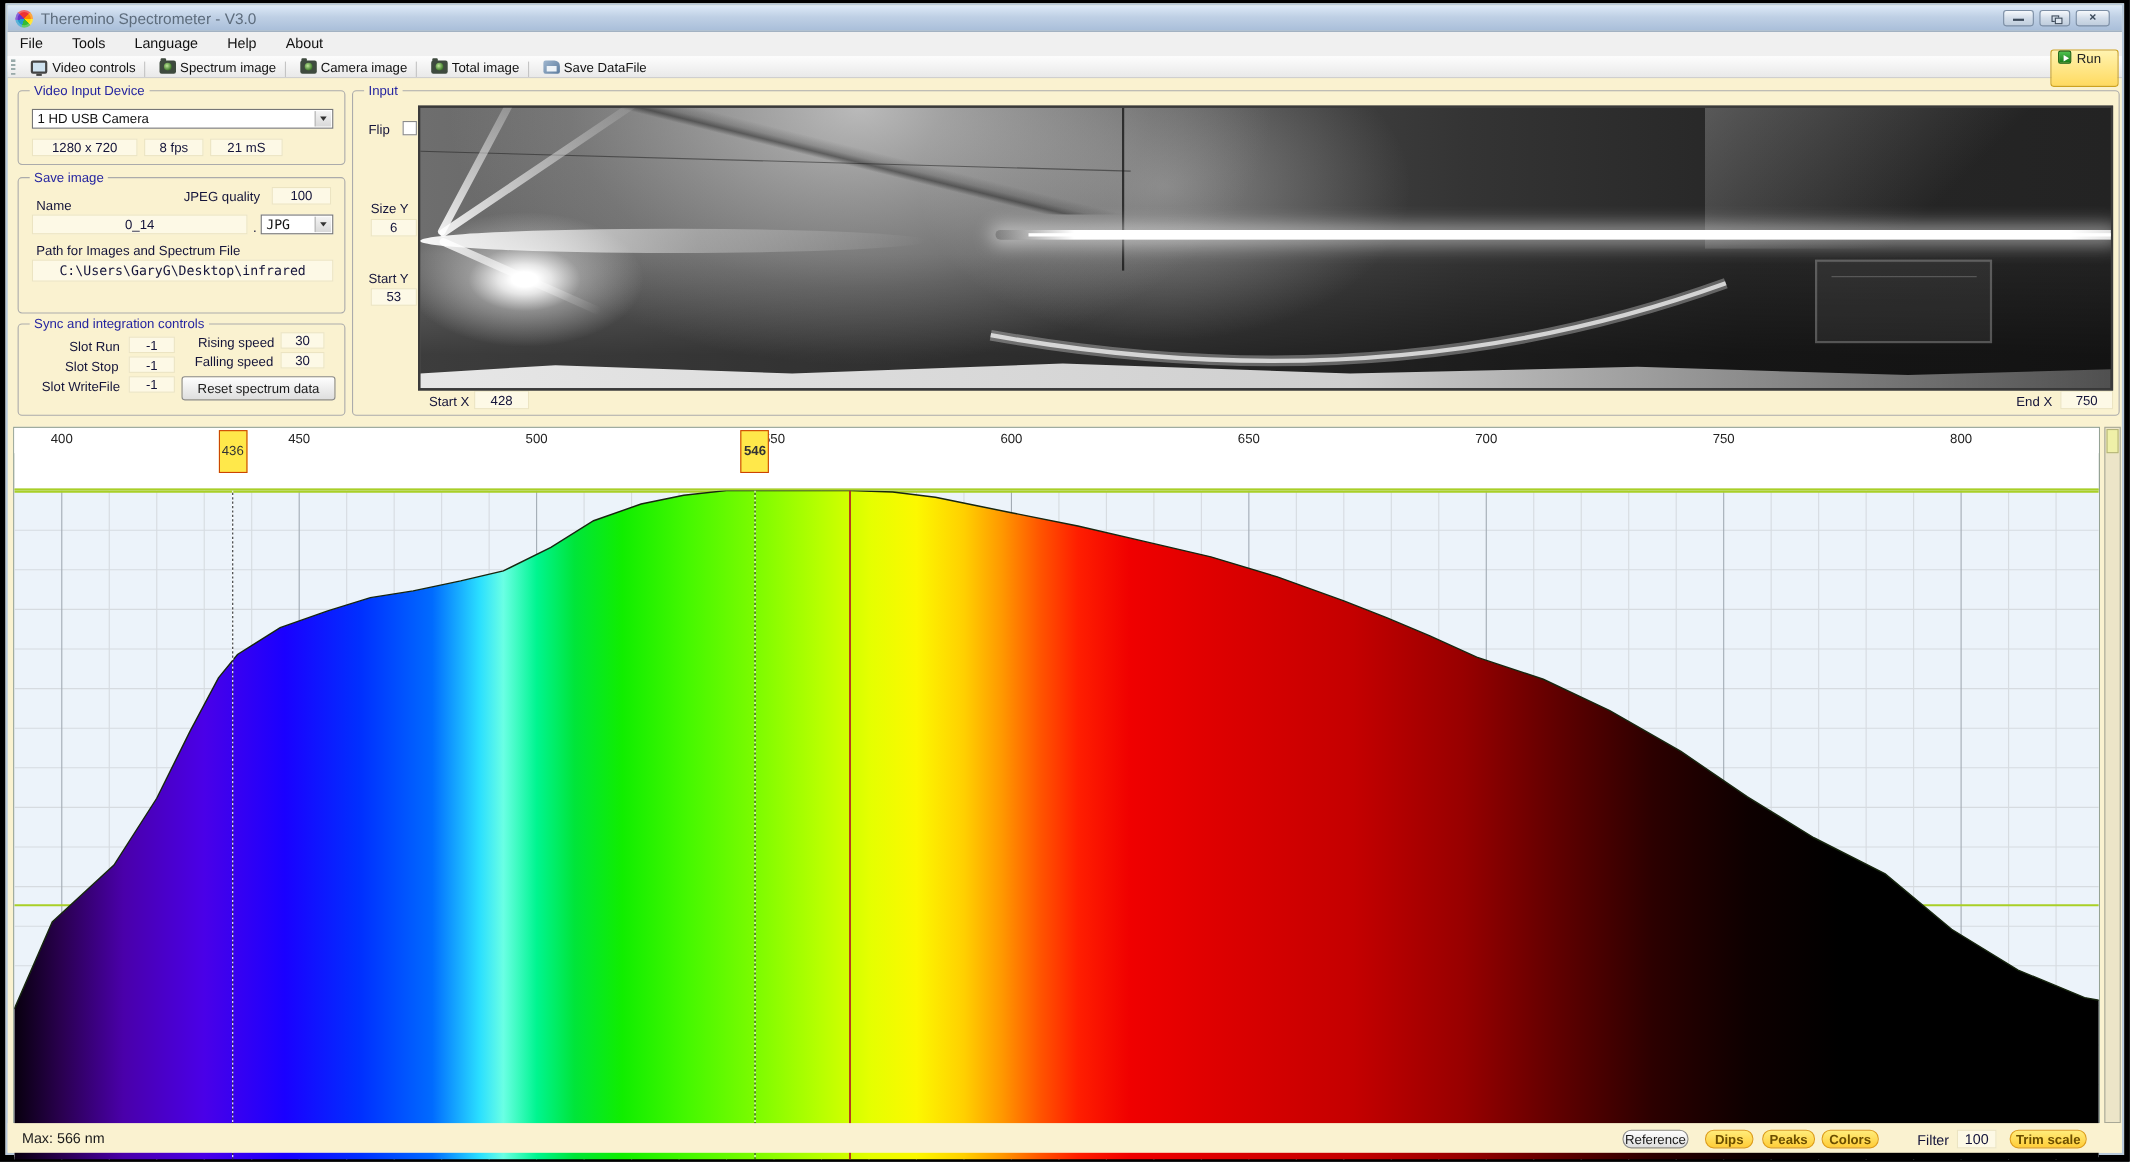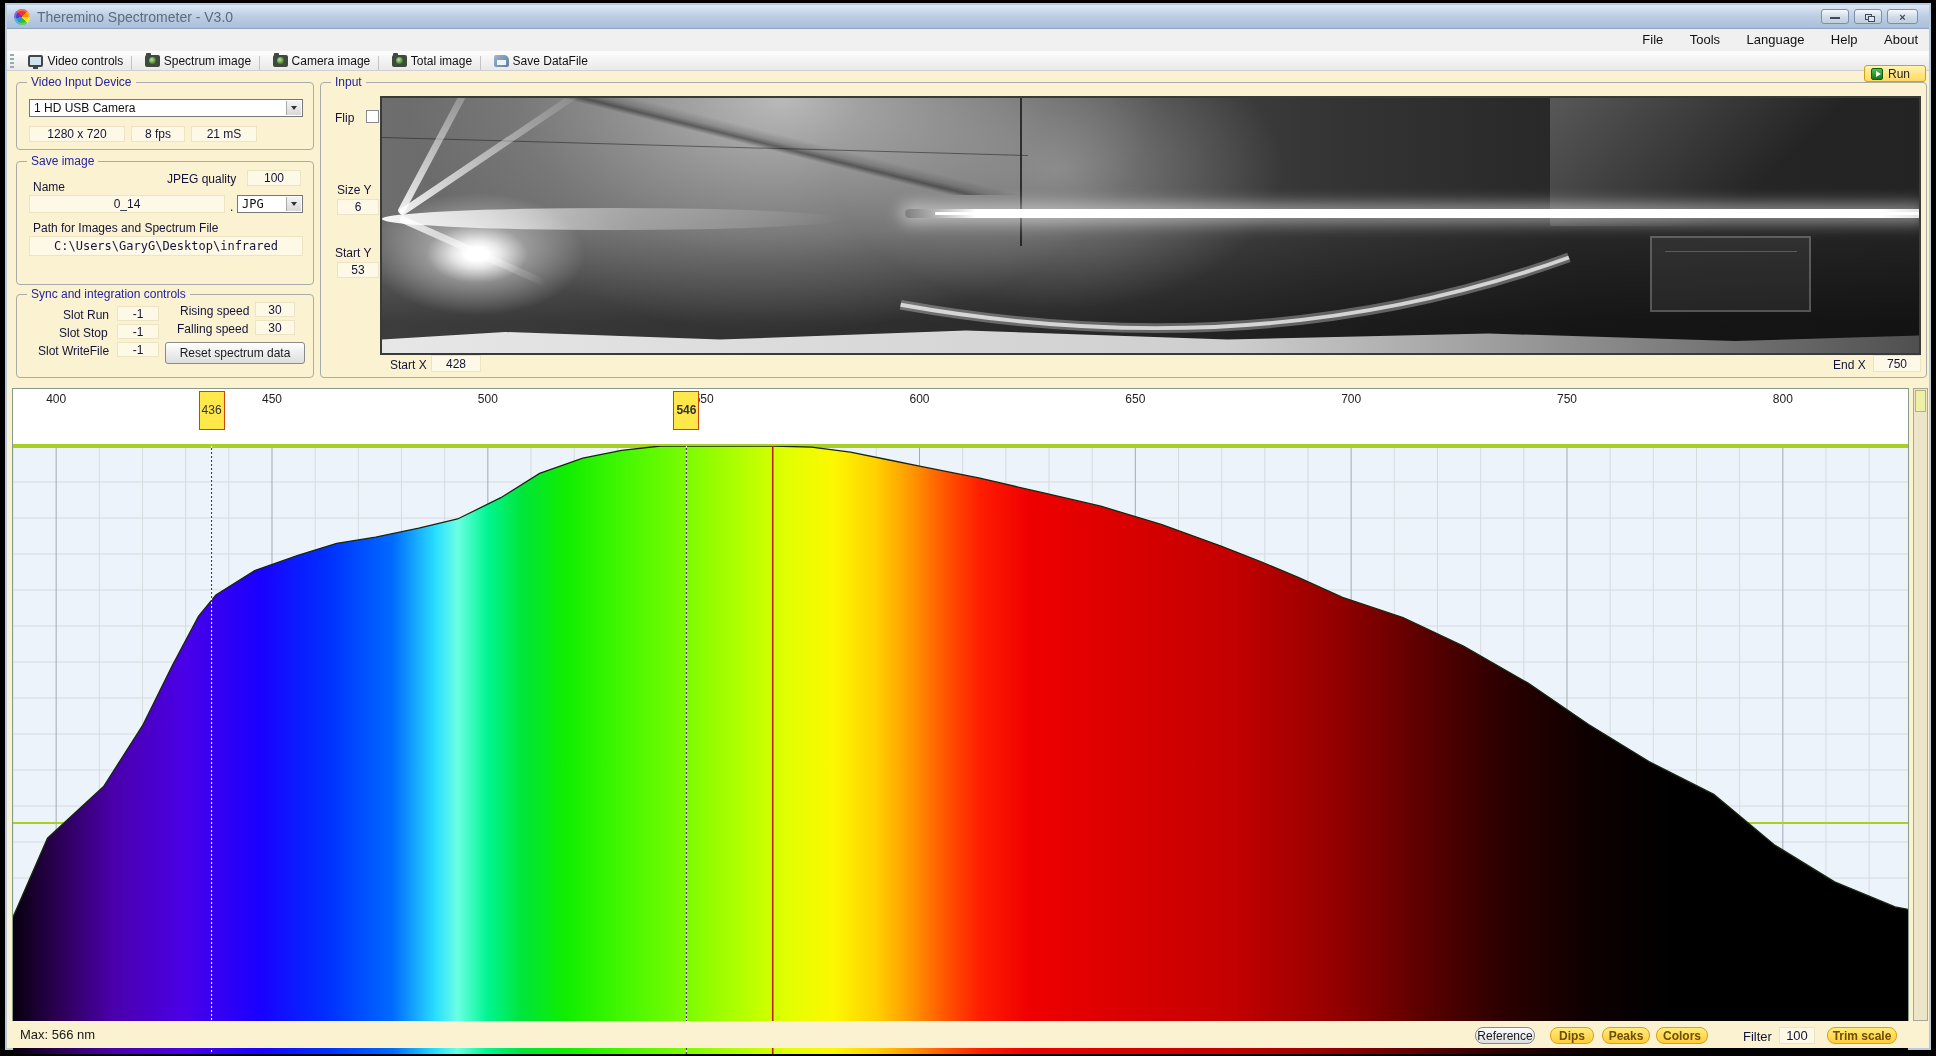--- a/index.html
+++ b/index.html
@@ -21,42 +21,42 @@
   .winbtn { top:4px; width:28px; height:15px; border:1px solid #7d8fa5; border-radius:3px;
     background:linear-gradient(#f6f9fc, #d3dde9 50%, #bfcddd); cursor:default; }
   .winbtn .glyph { position:absolute; left:50%; top:50%; transform:translate(-50%,-50%);
     font-size:11px; line-height:1; color:#3c4a5a; font-weight:bold; }
   #btn-min  { left:1814px; } #btn-rest { left:1847px; } #btn-close{ left:1880px; width:31px; }
   .min-bar { position:absolute; left:8px; right:8px; bottom:4px; height:2px; background:#3c4a5a; }
   .rest-sq { position:absolute; left:10px; top:4px; width:7px; height:6px; border:1px solid #3c4a5a; background:transparent; }
   .rest-sq2{ position:absolute; left:13px; top:6px; width:7px; height:6px; border:1px solid #3c4a5a; background:#dde6f0; }
 
   
-  #menubar { left:0; top:24px; width:100%; height:36px; background:#f0f0f0; border-bottom:1px solid #dcdcdc;text-align:right; }
+  #menubar { left:0; top:24px; width:100%; height:36px; background:#f0f0f0; border-bottom:1px solid #dcdcdc; }
   .menu-item { display:inline-block; padding:3px 11px; font-size:13px; color:#111; }
 
   
   #toolbar { left:0; top:46px; width:100%; height:20px;
     background:linear-gradient(#fdfdfd,#e9e9e9); border-bottom:1px solid #cfcfcf; }
   #toolbar-grip { left:3px; top:3px; width:4px; height:14px;
     background:repeating-linear-gradient(#9aa 0 2px, transparent 2px 4px); }
   .tool-item { position:relative; display:inline-flex; align-items:center; gap:4px; height:20px;
     padding:0 7px; font-size:12px; color:#111; }
   .tool-sep { display:inline-block; width:1px; height:14px; background:#c4c4c4; vertical-align:middle; margin:0 1px; }
   .ticon { display:inline-block; width:15px; height:12px; position:relative; }
   .icon-monitor { border:2px solid #444; border-radius:2px; background:#cfe2ef; }
   .icon-monitor:after { content:""; position:absolute; left:3px; bottom:-4px; width:5px; height:2px; background:#444; }
   .icon-camera { background:#3e4a3e; border-radius:2px; }
   .icon-camera:before { content:""; position:absolute; left:4px; top:2px; width:7px; height:7px; border-radius:50%;
      background:radial-gradient(circle at 40% 40%, #bfe79a, #3f7a2a 70%); }
   .icon-camera:after { content:""; position:absolute; left:1px; top:-2px; width:5px; height:3px; background:#3e4a3e; border-radius:1px; }
   .icon-save { background:linear-gradient(135deg,#9fb6cf,#5d7c9e); border-radius:2px 5px 2px 2px; }
   .icon-save:after { content:""; position:absolute; left:3px; top:5px; width:9px; height:5px; background:#eef3f8; }
-  #run-btn { left:1857px; top:60px; width:62px; height:17px; border:1px solid #cda21e; border-radius:3px;
-    background:linear-gradient(#fff3b0,#ffda60); display:flex; align-items:center; gap:5px; padding:0 6px; }
+  #run-btn { left:1857px; top:40px; width:62px; height:34px; border:1px solid #cda21e; border-radius:3px;
+    background:linear-gradient(#fff3b0,#ffda60); display:flex; gap:5px; padding:0 6px; }
   .icon-play { width:12px; height:12px; border-radius:2px;
     background:linear-gradient(#4fc24f,#187a18); position:relative; border:1px solid #0e5c0e; }
   .icon-play:after { content:""; position:absolute; left:4px; top:2.5px;
     border-left:5px solid #fff; border-top:3px solid transparent; border-bottom:3px solid transparent; }
   #run-label { font-size:12px; color:#222; }
 
   
   .group { position:absolute; border:1px solid #ababab; border-radius:4px; }
   .legend { position:absolute; top:-8px; left:10px; padding:0 4px; background:#faf2d0;
     font-size:12px; color:#2525a0;text-align:center; }

